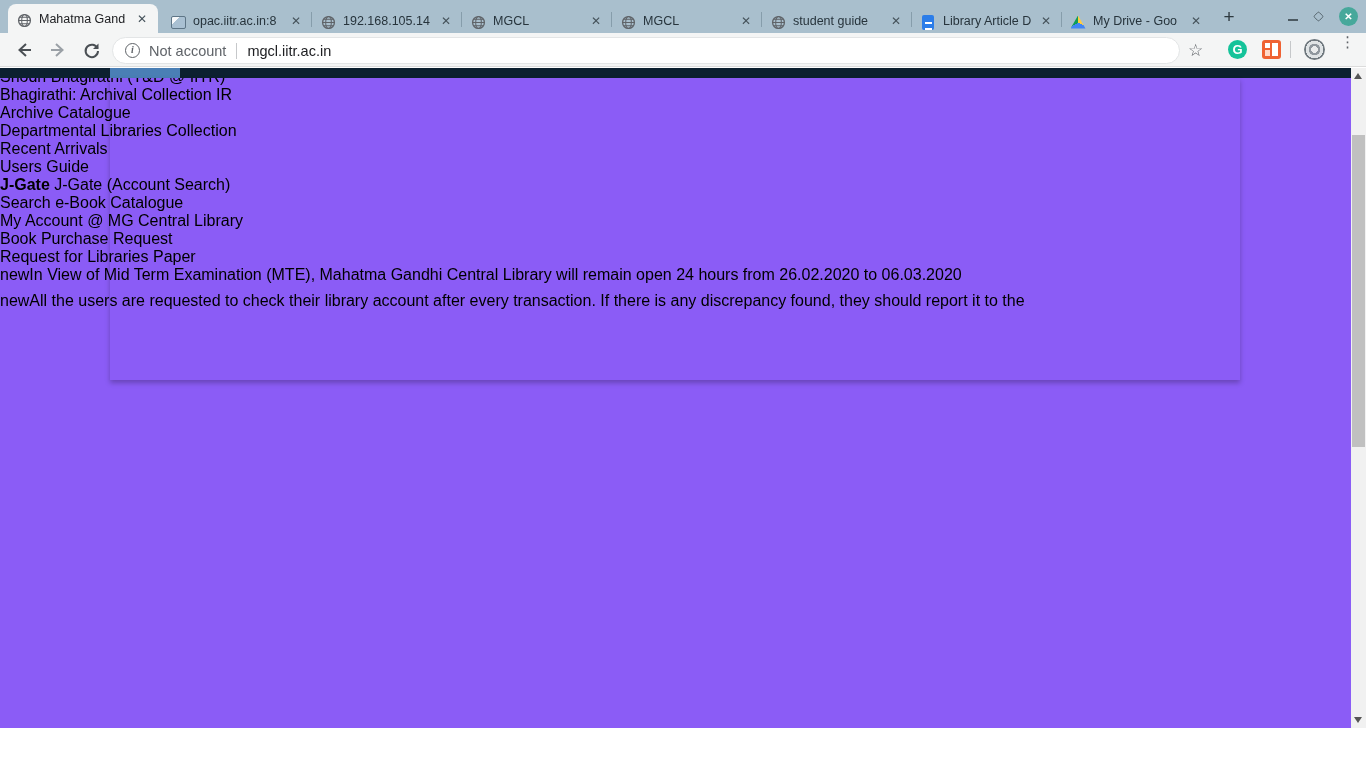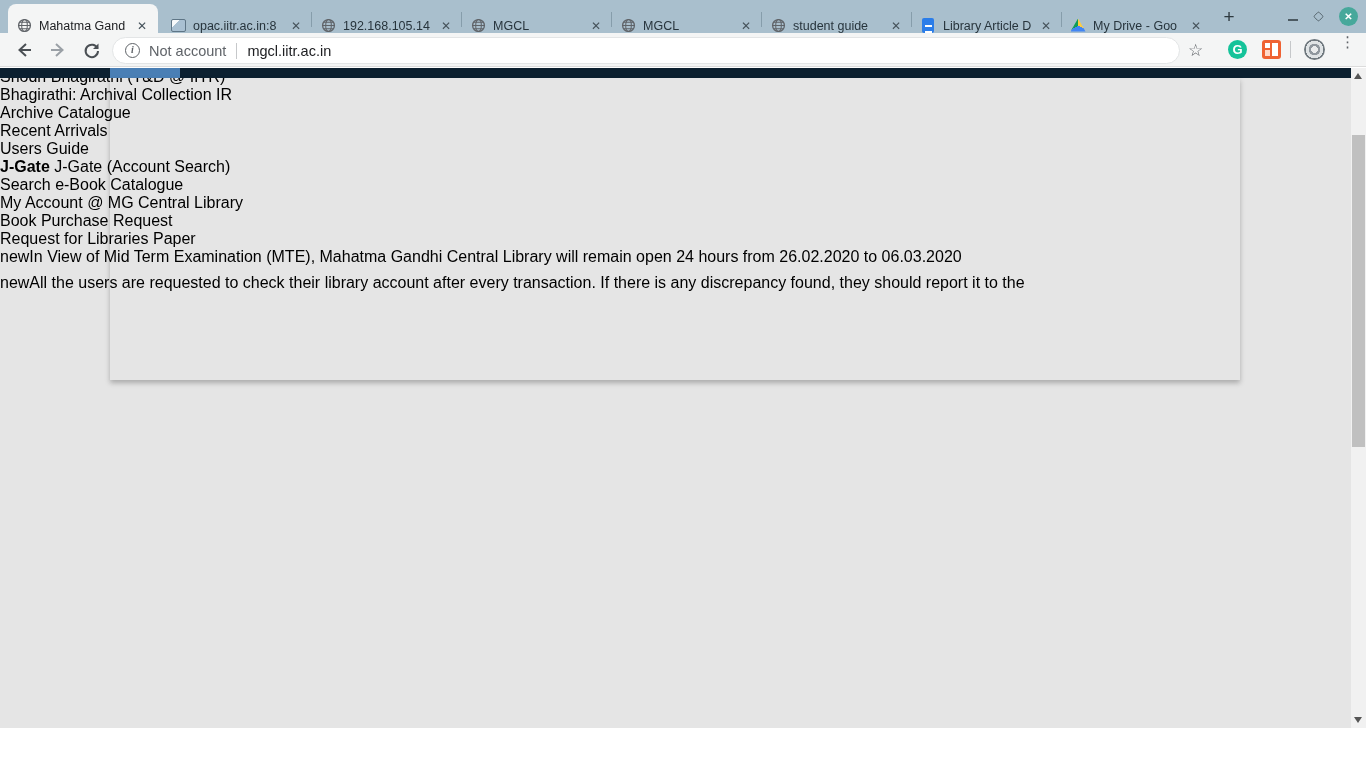--- a/index.html
+++ b/index.html
@@ -1,20 +1,20 @@
 <!DOCTYPE html>
 <html><head>
 <meta charset="utf-8">
 <style>
   * { margin:0; padding:0; box-sizing:border-box; }
   html,body { width:1366px; height:768px; overflow:hidden; font-family:"Liberation Sans",sans-serif; background:#fff; }
 
   
   #tabstrip { position:absolute; left:0; top:0; width:1366px; height:33px; background:#a9bfcd; }
-  .tab { position:absolute; top:6px; height:27px; display:flex; align-items:flex-end; gap:7px; padding:0 8px; width:150px; }
+  .tab { position:absolute; top:6px; height:27px; display:flex; align-items:flex-start; gap:7px; padding:8px 8px; width:150px; }
   .tab .ttl { font-size:12.5px; color:#27343c; white-space:nowrap; overflow:hidden; flex:1; }
   .tab .x { font-size:12px; color:#45525a; width:16px; text-align:center; flex:none; cursor:default; }
   .tab.active { top:4px; height:29px; background:#f4f5f5; border-radius:8px 8px 0 0; }
   .tab.active .ttl { color:#202124; }
   .tabsep { position:absolute; top:12px; width:1px; height:15px; background:#869dab; }
   .fav { width:16px; height:16px; flex:none; display:flex; align-items:center; justify-content:center; }
   .fav svg { display:block; }
   .fav-img { width:15px; height:13px; background:#a9c0d2; border:1px solid #5e7586; border-radius:2px;
              background-image:linear-gradient(135deg,rgba(255,255,255,.9) 0 30%,transparent 30%); }
   .fav-docs { width:12px; height:15px; background:#2b7de9; border-radius:2px;
@@ -30,21 +30,21 @@
   #toolbar { position:absolute; left:0; top:33px; width:1366px; height:34px; background:#f4f5f5; border-bottom:1px solid #dcdcdc; }
   .navbtn { position:absolute; top:7px; width:20px; height:20px; }
   #omnibox { position:absolute; left:112px; top:4px; width:1068px; height:27px; background:#fff; border:1px solid #e3e5e6; border-radius:14px; display:flex; align-items:center; }
   #omnibox .info { width:15px; height:15px; border:1.4px solid #5f6368; border-radius:50%; color:#5f6368; font-size:10px; line-height:12px; text-align:center; margin:0 9px 0 12px; font-family:"Liberation Serif",serif; font-style:italic; font-weight:bold; }
   #omnibox .sec { font-size:14.5px; color:#5f6368; }
   #omnibox .osep { width:1px; height:16px; background:#c6c8ca; margin:0 10px; }
   #omnibox .url { font-size:14.5px; color:#202124; }
   .toolico { position:absolute; top:8px; }
 
   
-  #page { position:absolute; left:0; top:68px; width:1351px; height:660px; background:#e5e5e5; overflow:hidden; }
+  #page { position:absolute; left:0; top:68px; width:1351px; height:660px; background:#8b5cf6; overflow:hidden; }
   #navybar { position:absolute; left:0; top:0; width:1351px; height:10px; background:#0c2030; }
   #navybar .seg { position:absolute; left:110px; top:0; width:70px; height:10px; background:#4a7fb5; }
 
   
   #sbar { position:absolute; left:1351px; top:68px; width:15px; height:660px; background:#f1f1f1; }
   #sbar .thumb { position:absolute; left:1px; top:67px; width:13px; height:312px; background:#c0c0c0; }
   #sbar .arr { position:absolute; left:3px; width:0; height:0; border-left:4.5px solid transparent; border-right:4.5px solid transparent; }
   #sbar .up { top:5px; border-bottom:6px solid #555; }
   #sbar .dn { bottom:5px; border-top:6px solid #555; }
 
@@ -365,20 +365,24 @@
     <span class="lbl">Shodh Bhagirathi (T&amp;D @ IITR)</span>
   </div>
   <div class="qbtn" style="left:175px;top:382px">
     <span class="qicon ic-bhag"></span>
     <span class="lbl">Bhagirathi: Archival Collection IR</span>
   </div>
   <div class="qbtn" style="left:175px;top:435px">
     <span class="qicon ic-archive"></span>
     <span class="lbl">Archive Catalogue</span>
   </div>
+  <div class="qbtn" style="left:175px;top:488px">
+    <span class="qicon ic-dept"></span>
+    <span class="lbl">Departmental Libraries Collection</span>
+  </div>
   <div class="qbtn" style="left:175px;top:541px">
     <span class="qicon ic-recent"></span>
     <span class="lbl">Recent Arrivals</span>
   </div>
   <div class="qbtn" style="left:175px;top:594px">
     <span class="qicon ic-users"></span>
     <span class="lbl">Users Guide</span>
   </div>
 
   

